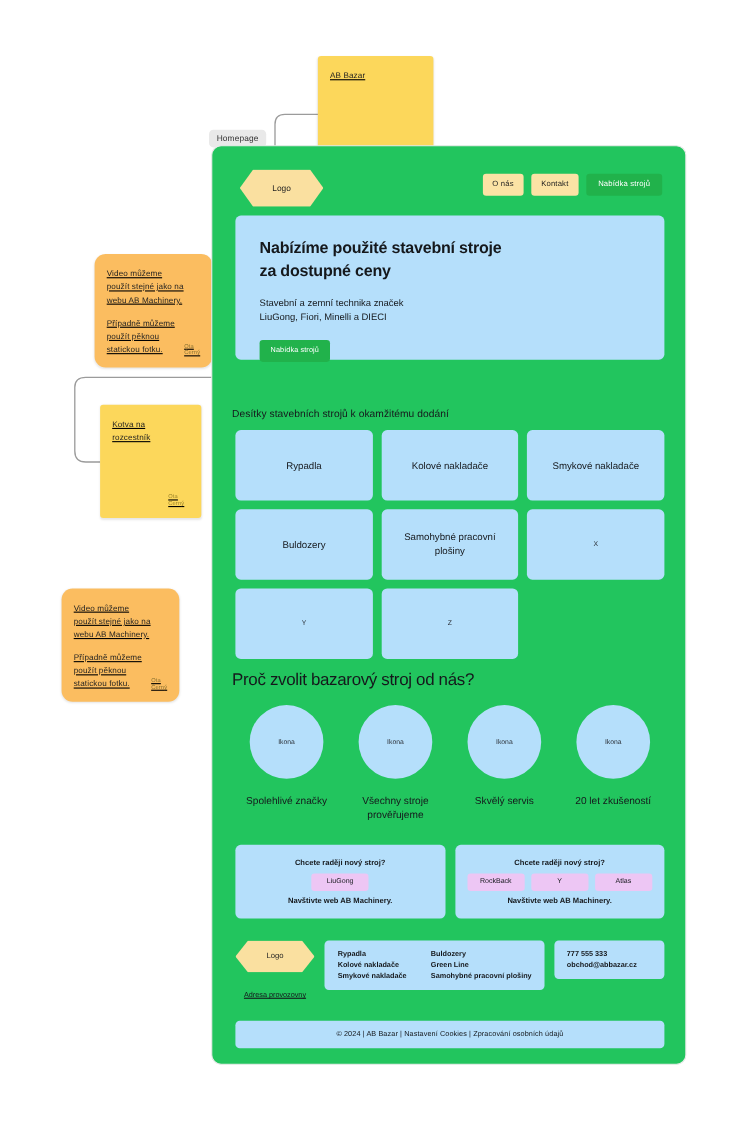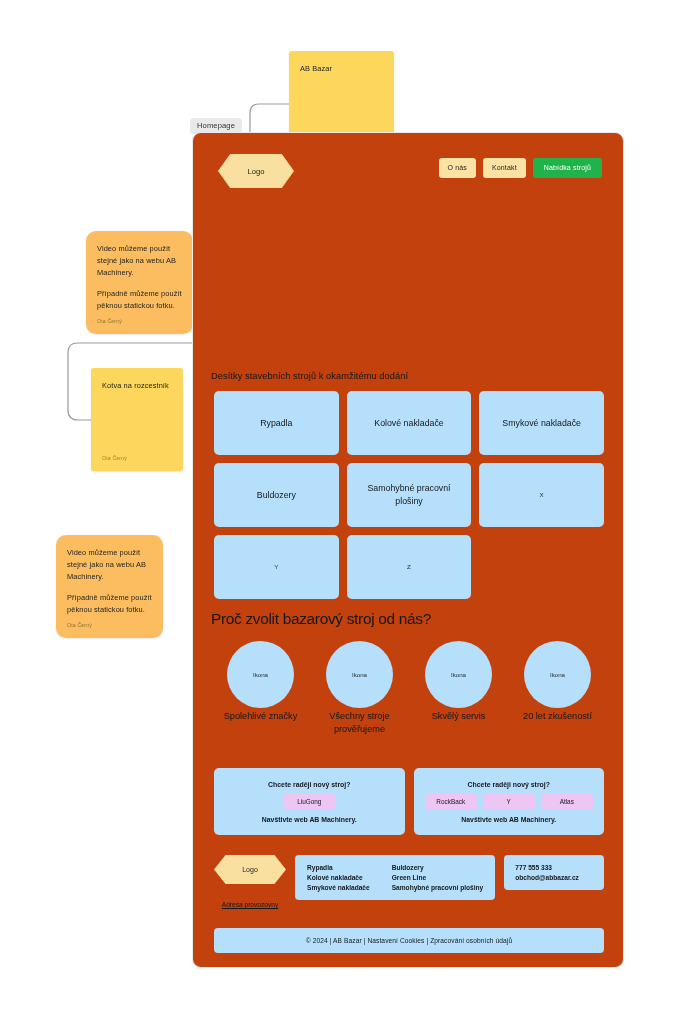--- a/index.html
+++ b/index.html
@@ -12,22 +12,23 @@
   #canvas { position: relative; width: 674px; height: 1024px; }
 
   
   #connectors { position: absolute; left: 0; top: 0; width: 674px; height: 1024px; pointer-events: none; }
 
   
   .sticky {
     position: absolute;
     border-radius: 3px;
     padding: 12px 11px 10px 11px;
-    display: flex; flex-direction: column;
+    display: flex; flex-direction: row;
     box-shadow: 0 1px 2px rgba(0,0,0,.10);
+    text-decoration: underline;
   }
   .sticky .note-body { font-size: 7.4px; line-height: 1.62; color: #1f1f1f; letter-spacing: .1px; }
   .sticky .note-body p + p { margin-top: 9px; }
   .sticky .note-author { margin-top: auto; font-size: 5.2px; color: #8a7230; letter-spacing: .15px; }
   .sticky.orange { background: #fbbd60; border-radius: 10px; }
   .sticky.yellow { background: #fcd75b; }
   .sticky.yellow .note-author { color: #9d8428; }
 
   #note-ab-bazar { left: 289px; top: 51px;  width: 105px; height: 101px; }
   #note-video-1  { left: 86px;  top: 231px; width: 107px; height: 103px; }
@@ -36,21 +37,21 @@
 
   
   #frame-label {
     position: absolute; left: 190px; top: 118px;
     background: #e9e9e9; color: #333; font-size: 7.6px;
     padding: 3px 7px 4px; border-radius: 4px; letter-spacing: .1px;
   }
   #page-frame {
     position: absolute; left: 192px; top: 132px;
     width: 432px; height: 836px;
-    background: #c2410c; border: 1px solid #eaeaea; border-radius: 9px;
+    background: #22c55e; border: 1px solid #eaeaea; border-radius: 9px;
     overflow: hidden;
   }
 
   
   #site-header {
     position: absolute; left: 0; top: 0; width: 100%; height: 60px;
   }
   #logo-diamond {
     position: absolute; left: 25px; top: 21px;
     width: 76px; height: 34px;
@@ -104,21 +105,21 @@
     position: absolute; left: 21px; top: 508px; width: 390px;
     display: grid; grid-template-columns: repeat(4, 1fr); gap: 6px;
   }
   .why-col { display: flex; flex-direction: column; align-items: center; }
   .why-circle {
     width: 67px; height: 67px; border-radius: 50%; background: #b5dffb;
     display: flex; align-items: center; justify-content: center;
     font-size: 6.2px; color: #2a2f36;
   }
   .why-label {
-    margin-top: 2px; text-align: center; font-size: 9.2px;
+    margin-top: 14px; text-align: center; font-size: 9.2px;
     line-height: 1.45; color: #15181c;
   }
 
   
   #cta-row {
     position: absolute; left: 21px; top: 635px; width: 390px;
     display: grid; grid-template-columns: 1fr 1fr; gap: 9px;
   }
   .cta-box {
     background: #b5dffb; border-radius: 5px; height: 67px;
@@ -220,20 +221,31 @@
 
     <div id="site-header">
       <div id="logo-diamond">Logo</div>
       <div id="main-nav">
         <div class="nav-btn soft">O nás</div>
         <div class="nav-btn soft">Kontakt</div>
         <div class="nav-btn green">Nabídka strojů</div>
       </div>
     </div>
 
+    <div id="hero">
+      <div id="hero-title">
+        <div>Nabízíme použité stavební stroje</div>
+        <div>za dostupné ceny</div>
+      </div>
+      <div id="hero-sub">
+        <div>Stavební a zemní technika značek</div>
+        <div>LiuGong, Fiori, Minelli a DIECI</div>
+      </div>
+      <div id="hero-cta">Nabídka strojů</div>
+    </div>
 
     <div id="cat-heading">Desítky stavebních strojů k okamžitému dodání</div>
     <div id="cat-grid">
       <div class="cat-card">Rypadla</div>
       <div class="cat-card">Kolové nakladače</div>
       <div class="cat-card">Smykové nakladače</div>
       <div class="cat-card">Buldozery</div>
       <div class="cat-card">Samohybné pracovní plošiny</div>
       <div class="cat-card placeholder">X</div>
       <div class="cat-card placeholder">Y</div>

